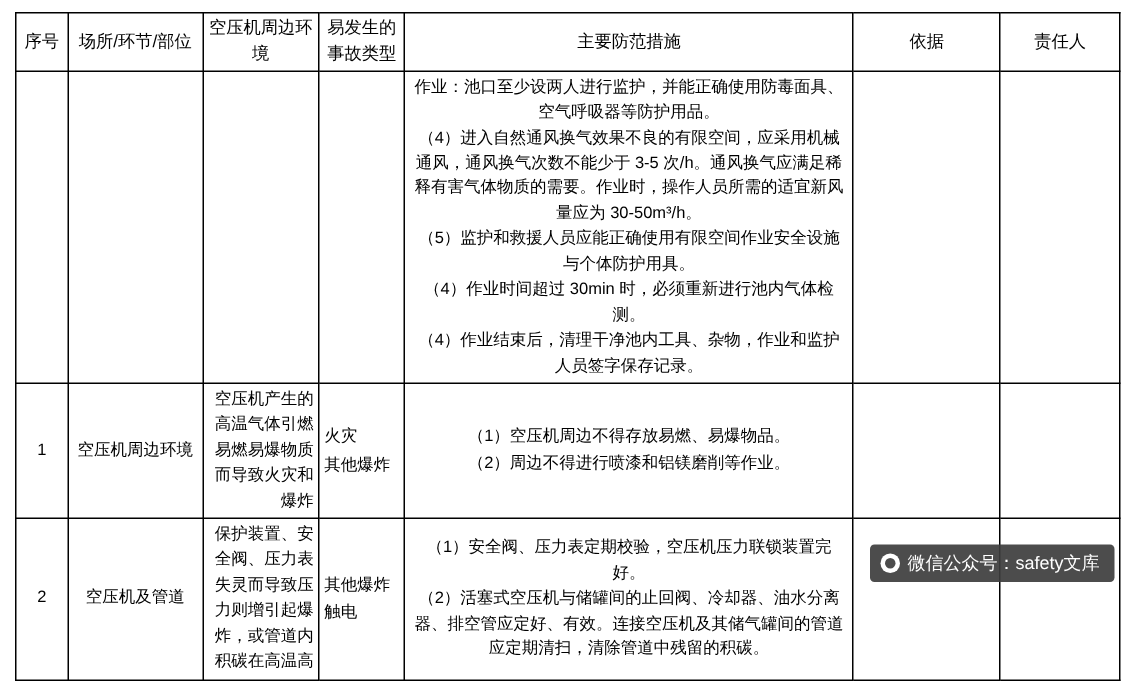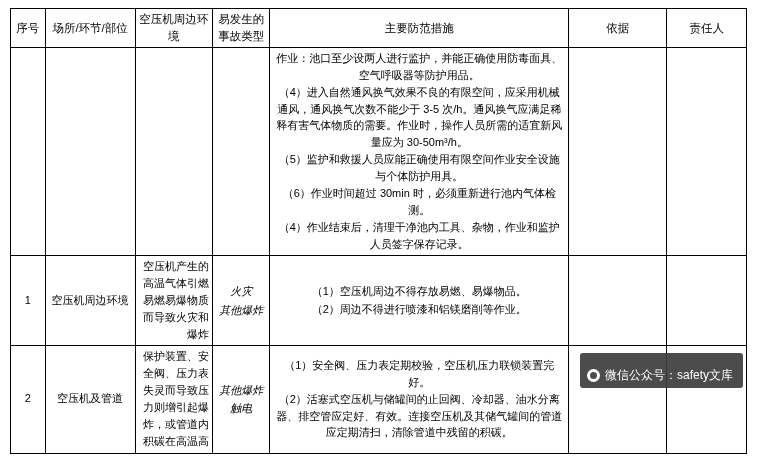--- a/index.html
+++ b/index.html
@@ -66,34 +66,32 @@
     height: 20px;
     font-size: 11.5px;
   }
   .factor-cell {
     text-align: right;
     vertical-align: top;
     padding-top: 4px;
     line-height: 1.55;
   }
   .acc-cell {
-    text-align: center;
     line-height: 1.7;
-    font-style: italic;
   }
 
   
   .watermark {
     position: absolute;
     right: 14px;
     bottom: 12px;
     background: #3d3d3d;
     color: #ffffff;
     font-size: 12px;
-    padding: 14px 10px 4px 7px;
+    padding: 4px 10px 4px 7px;
     border-radius: 3px;
     display: flex;
     align-items: center;
     gap: 5px;
     opacity: 0.92;
   }
   .watermark .wm-icon {
     display: inline-block;
     width: 13px;
     height: 13px;
@@ -142,21 +140,21 @@
 
       <tr>
         <td class="c-center"></td>
         <td class="c-center"></td>
         <td class="c-center"></td>
         <td class="c-center"></td>
         <td class="measure-cell">
           <p>作业：池口至少设两人进行监护，并能正确使用防毒面具、空气呼吸器等防护用品。</p>
           <p>（4）进入自然通风换气效果不良的有限空间，应采用机械通风，通风换气次数不能少于 3-5 次/h。通风换气应满足稀释有害气体物质的需要。作业时，操作人员所需的适宜新风量应为 30-50m³/h。</p>
           <p>（5）监护和救援人员应能正确使用有限空间作业安全设施与个体防护用具。</p>
-          <p>（6）作业时间超过 30min 时，必须重新进行池内气体检测。</p>
+          <p>（4）作业时间超过 30min 时，必须重新进行池内气体检测。</p>
           <p>（4）作业结束后，清理干净池内工具、杂物，作业和监护人员签字保存记录。</p>
         </td>
         <td class="c-center"></td>
         <td class="c-center"></td>
       </tr>
 
 
       <tr>
         <td class="c-center">1</td>
         <td class="c-center">空压机周边环境</td>

